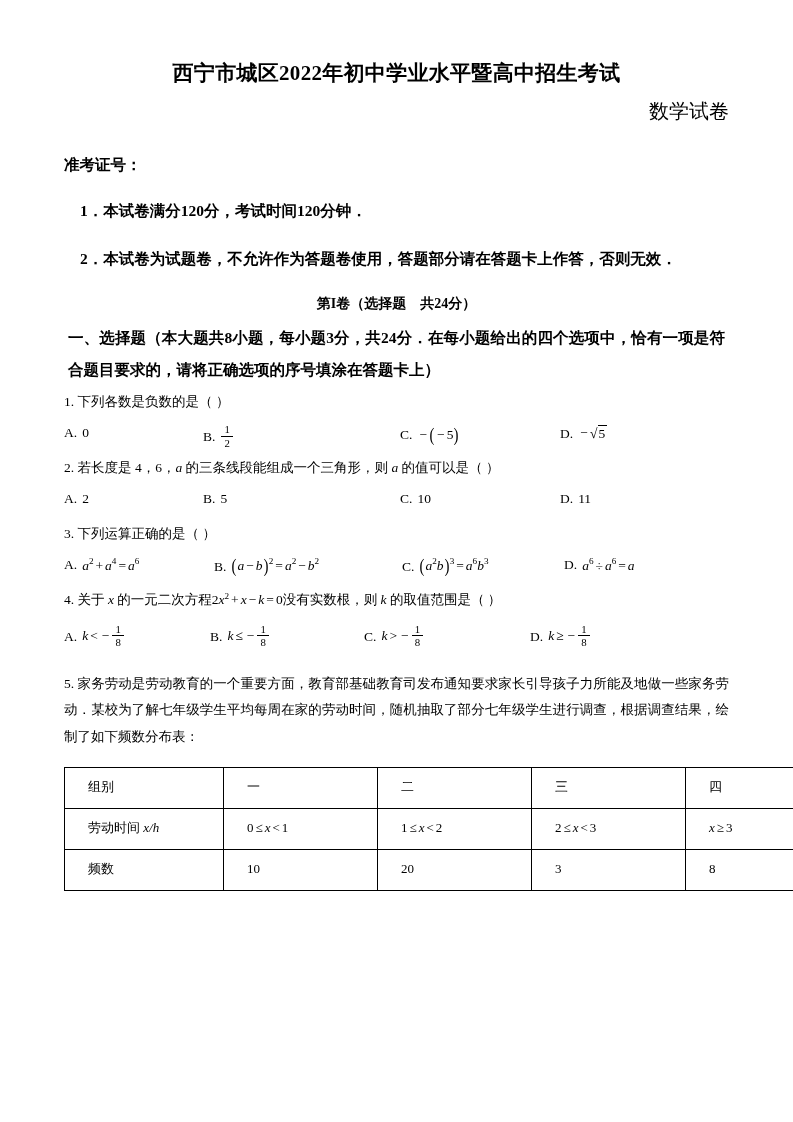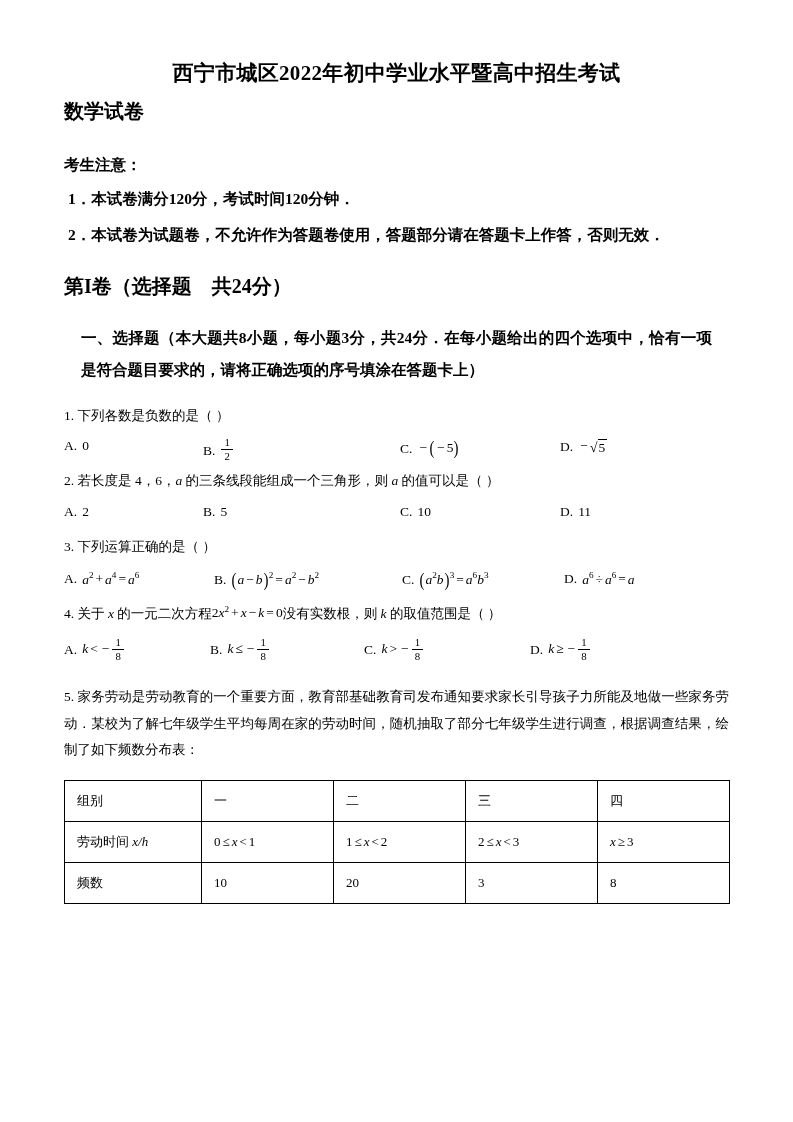--- a/index.html
+++ b/index.html
@@ -32,22 +32,22 @@
   
   .doc-title {
     text-align: center;
     font-weight: bold;
     font-size: 21px;
     letter-spacing: 0.3px;
     line-height: 1.5;
     margin: 0 0 2px 0;
   }
   .doc-subtitle {
-    text-align: left;
-    font-weight: bold;
+    text-align: right;
+    font-weight: normal;
     font-size: 20px;
     line-height: 1.5;
     margin: 6px 0 8px 0;
   }
 
   
   .notice {
     margin-top: 24px;
   }
   .notice-head {
@@ -55,37 +55,38 @@
     font-size: 15.5px;
     line-height: 1.9;
     margin-bottom: 2px;
   }
   .notice-item {
     font-weight: bold;
     font-size: 15.5px;
     line-height: 2.08;
     text-align: justify;
     text-justify: inter-character;
-    margin: 4px;
+    margin: 16px;
   }
 
   .volume-head {
-    font-weight: bold;
-    font-size: 20px;
+    text-align: center;
+    font-weight: bold;
+    font-size: 14px;
     margin-top: 16px;
     line-height: 1.9;
   }
 
   .section-head {
     font-weight: bold;
     font-size: 15.5px;
     line-height: 2.04;
     text-align: justify;
     text-justify: inter-character;
-    margin: 17px;
+    margin: 4px;
   }
 
   
   .question {
   }
   .q-stem {
     font-size: 13.5px;
     line-height: 1.98;
     text-align: justify;
     text-justify: inter-character;
@@ -187,39 +188,39 @@
   
   .freq-table {
     border-collapse: collapse;
     width: 541px;
     margin-top: 16px;
     table-layout: fixed;
   }
   .freq-table td {
     border: 1px solid #000;
     height: 40px;
-    padding: 0 12px;
+    padding: 0 23px;
     font-size: 13px;
     vertical-align: middle;
     line-height: 1.3;
   }
   .freq-table td.col-head { width: 112px; }
   .freq-table td.col-data { width: 107px; }
 </style>
 </head>
 <body>
 
 <div class="page">
   <div class="content">
 
     <div class="doc-title">西宁市城区2022年初中学业水平暨高中招生考试</div>
     <div class="doc-subtitle">数学试卷</div>
 
     <div class="notice">
-      <div class="notice-head">考生注意：</div>
+      <div class="notice-head">准考证号：</div>
       <p class="notice-item">1．本试卷满分120分，考试时间120分钟．</p>
       <p class="notice-item">2．本试卷为试题卷，不允许作为答题卷使用，答题部分请在答题卡上作答，否则无效．</p>
     </div>
 
     <div class="volume-head">第I卷（选择题　共24分）</div>
 
     <p class="section-head">一、选择题（本大题共8小题，每小题3分，共24分．在每小题给出的四个选项中，恰有一项是符合题目要求的，请将正确选项的序号填涂在答题卡上）</p>
 
     <div class="question">
       <p class="q-stem">1. 下列各数是负数的是（      ）</p>

